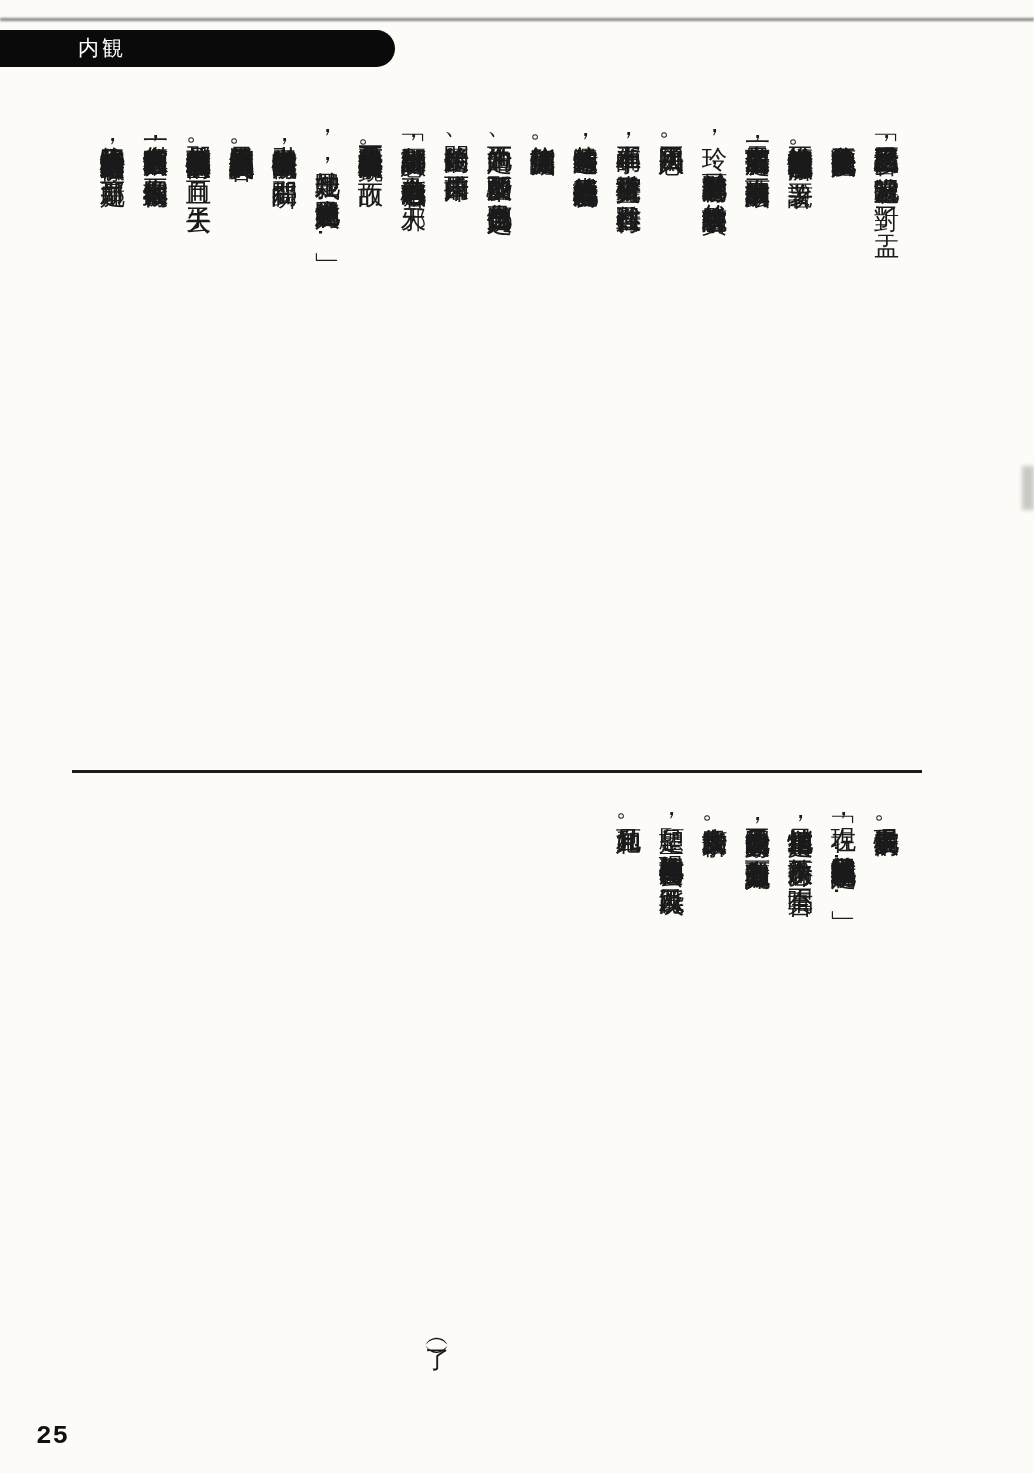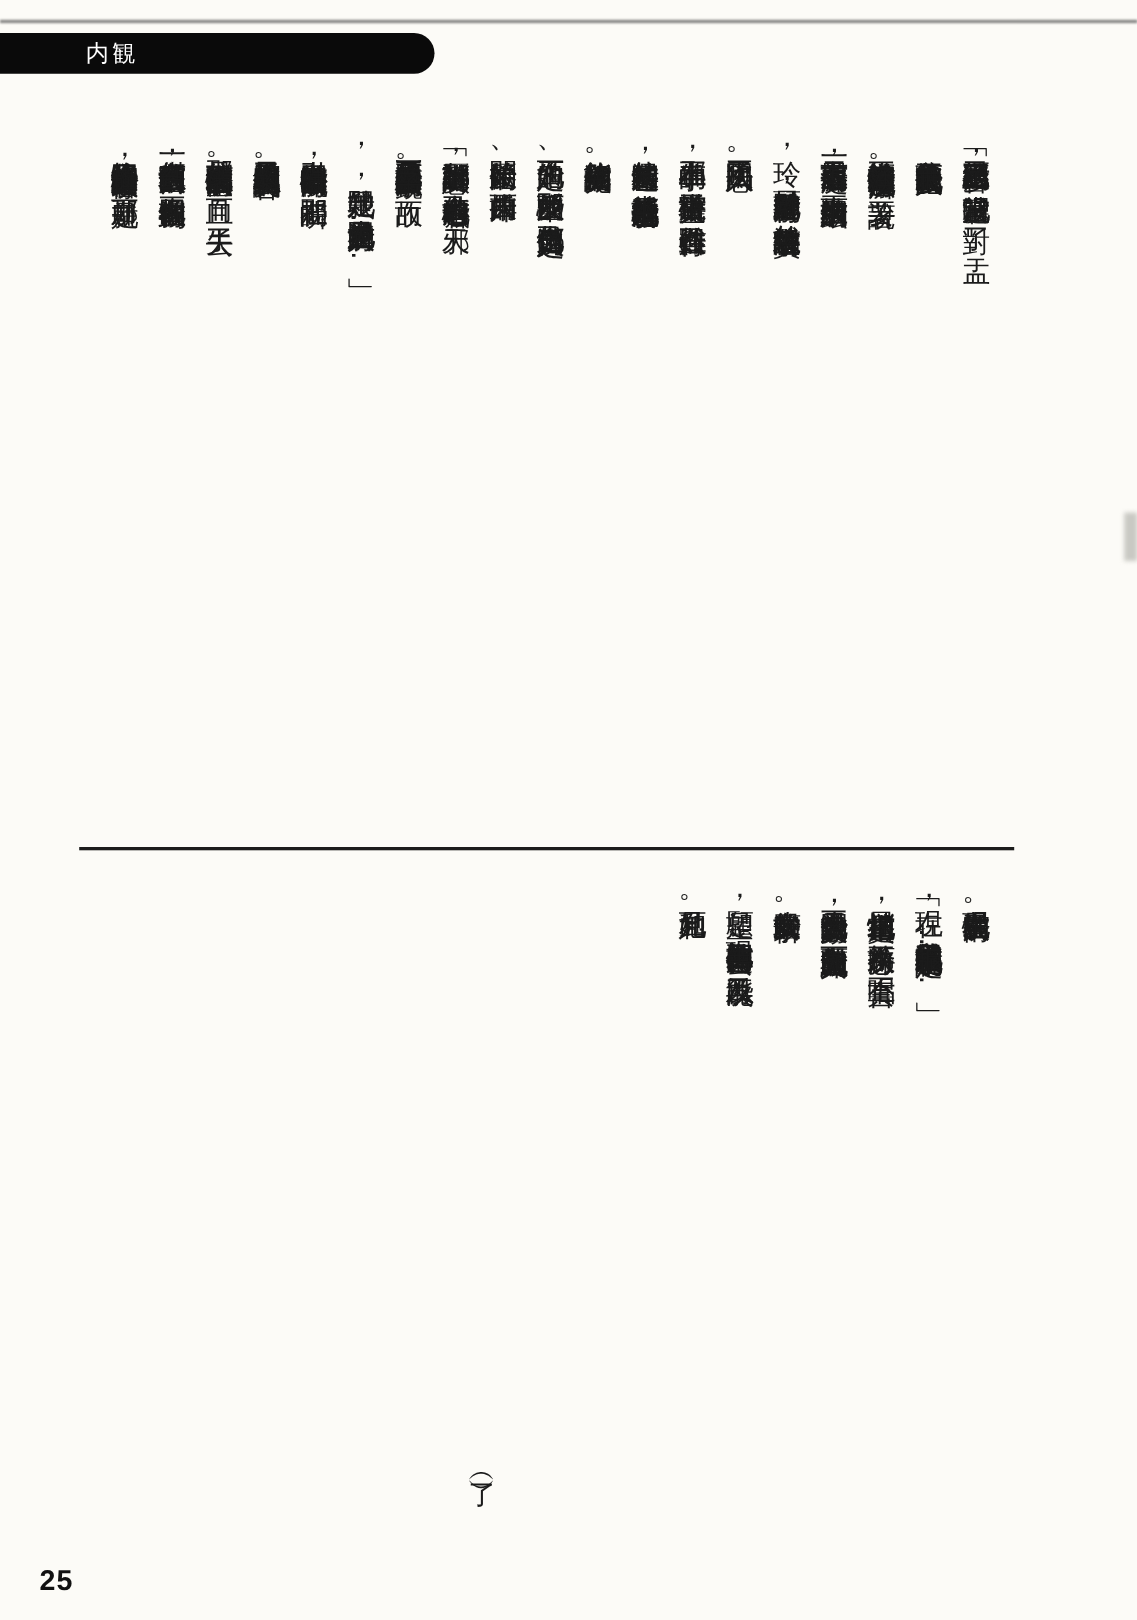--- a/index.html
+++ b/index.html
@@ -86,21 +86,21 @@
     height: 100px;
     writing-mode: vertical-rl;
     text-orientation: mixed;
     font-size: 25.5px;
     line-height: 43px;
     color: #1b1b1b;
   }
   .page-number {
     position: absolute;
     left: 36px; top: 1421px;
-    font-family: Liberation Sans, sans-serif;
+    font-family: Liberation Mono, monospace;
     font-weight: bold;
     font-size: 26px;
     color: #111111;
     letter-spacing: 1px;
   }
 </style>
 </head>
 <body>
 
 <div class="page">

